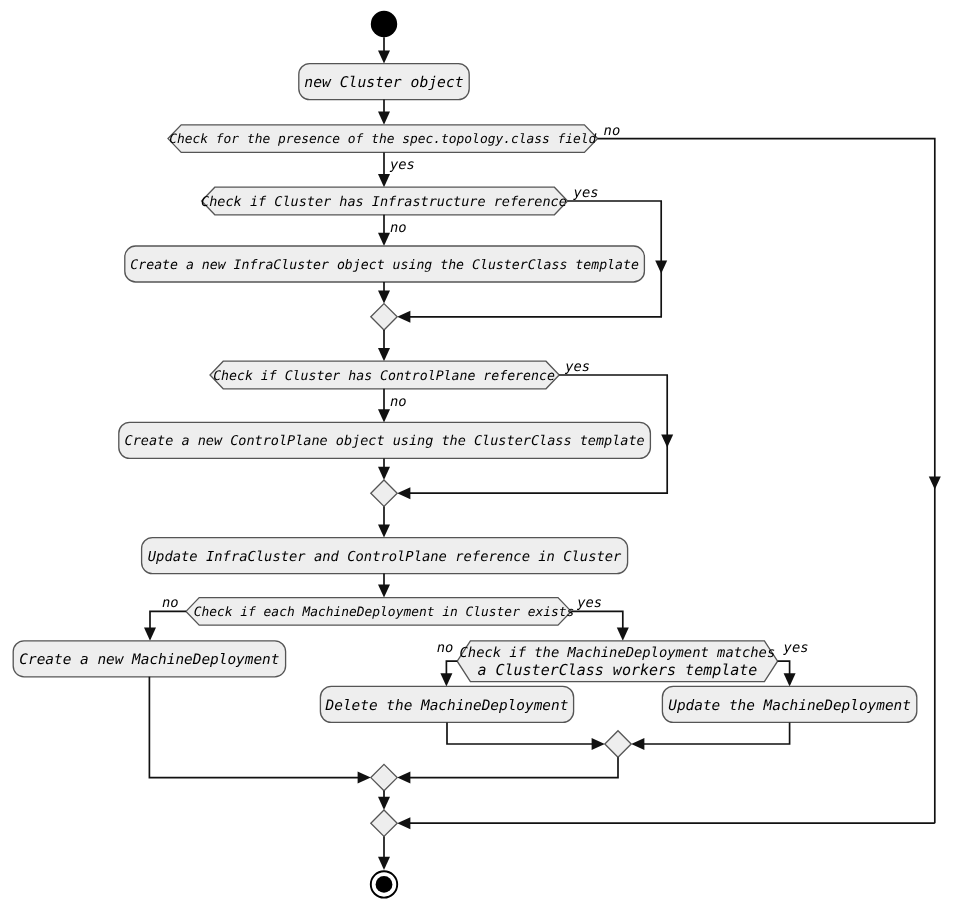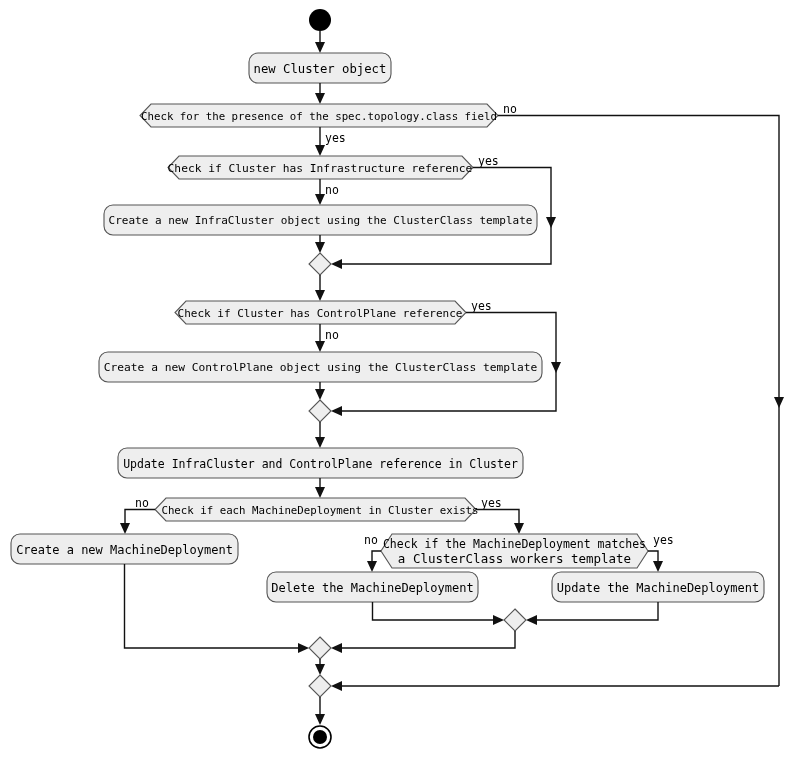--- a/index.html
+++ b/index.html
@@ -11,20 +11,21 @@
   body {
     width: 804px;
     height: 758px;
     font-family: "DejaVu Sans Mono", monospace;
     overflow: hidden;
   }
   #diagram-root {
     position: relative;
     width: 740px;
     height: 758px;
+    font-style: italic;
   }
   svg#activity-diagram {
     display: block;
     width: 804px;
     height: 758px;
   }
   .node-fill {
     fill: #EEEEEE;
     stroke: #555555;
     stroke-width: 1.1;

